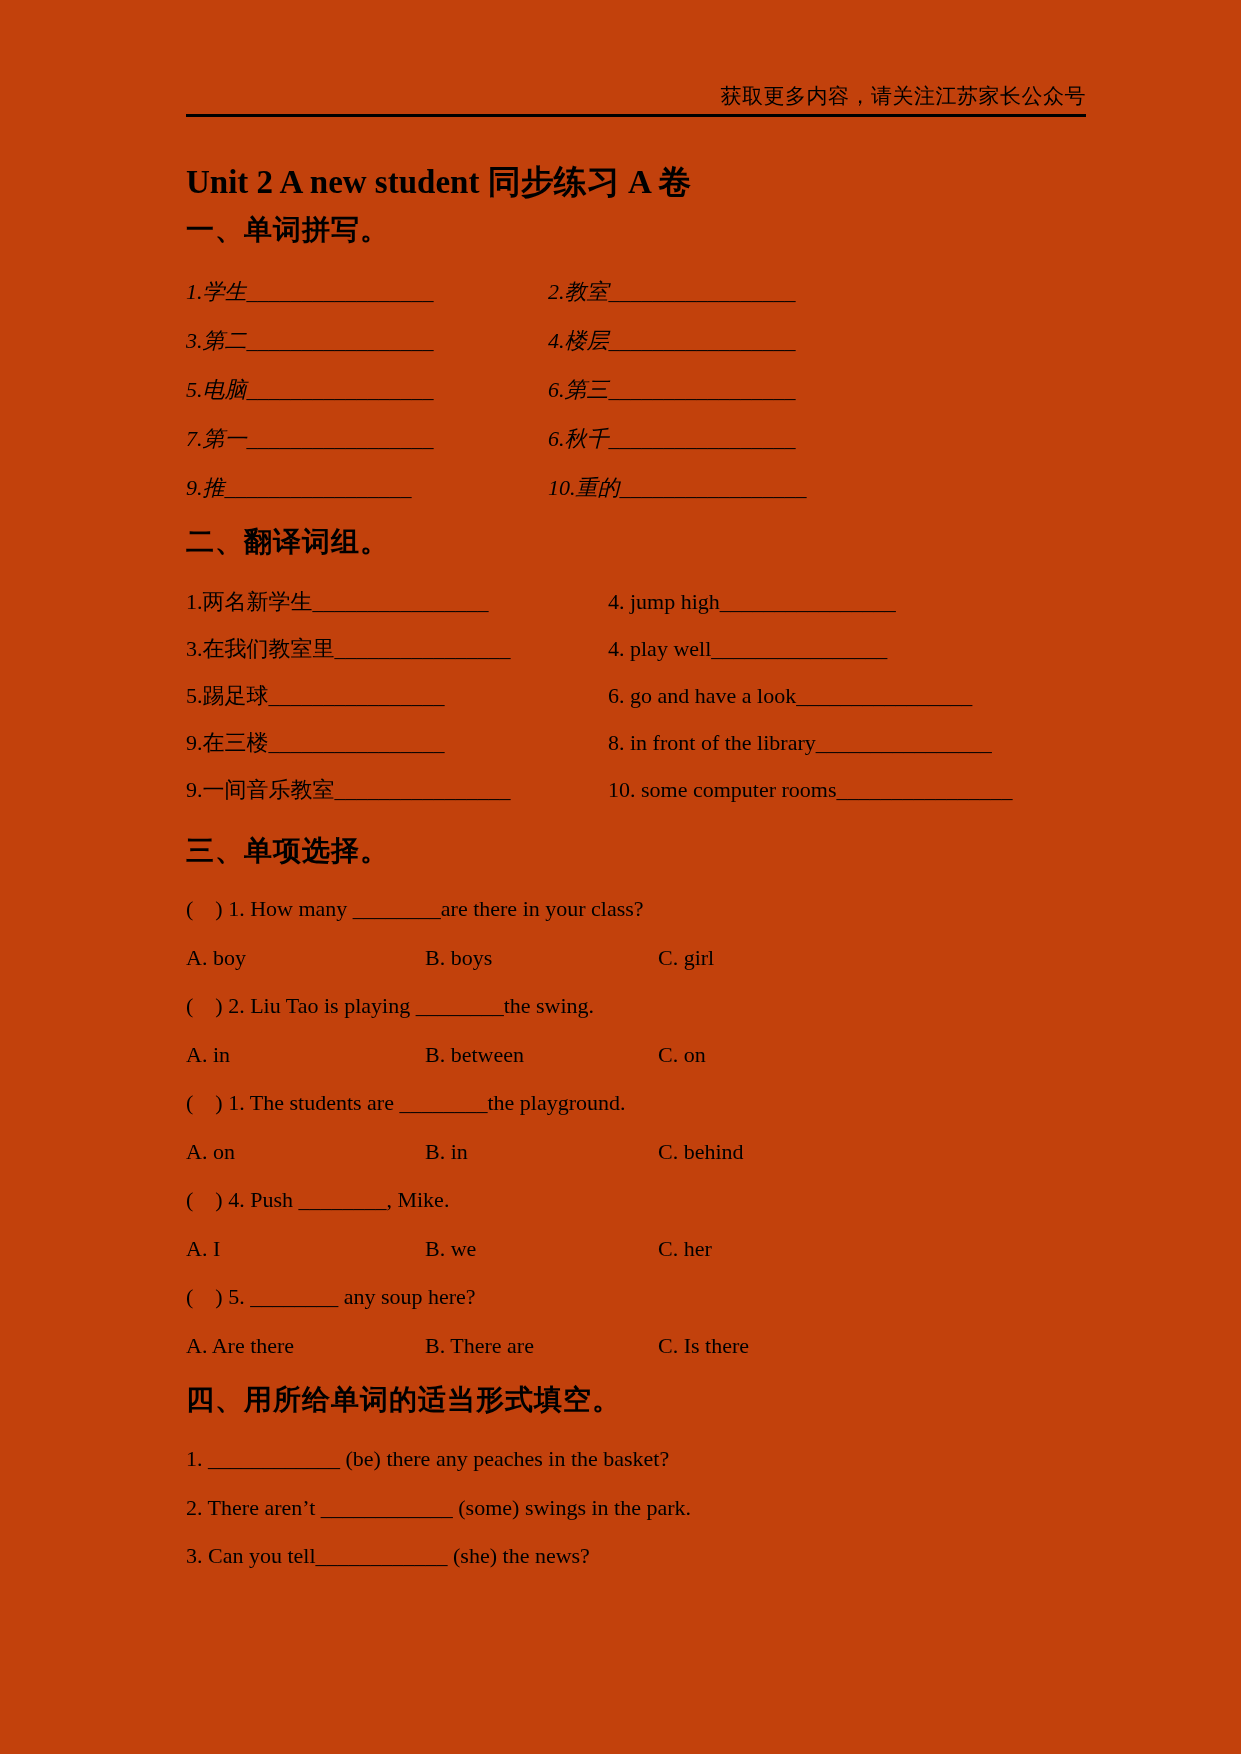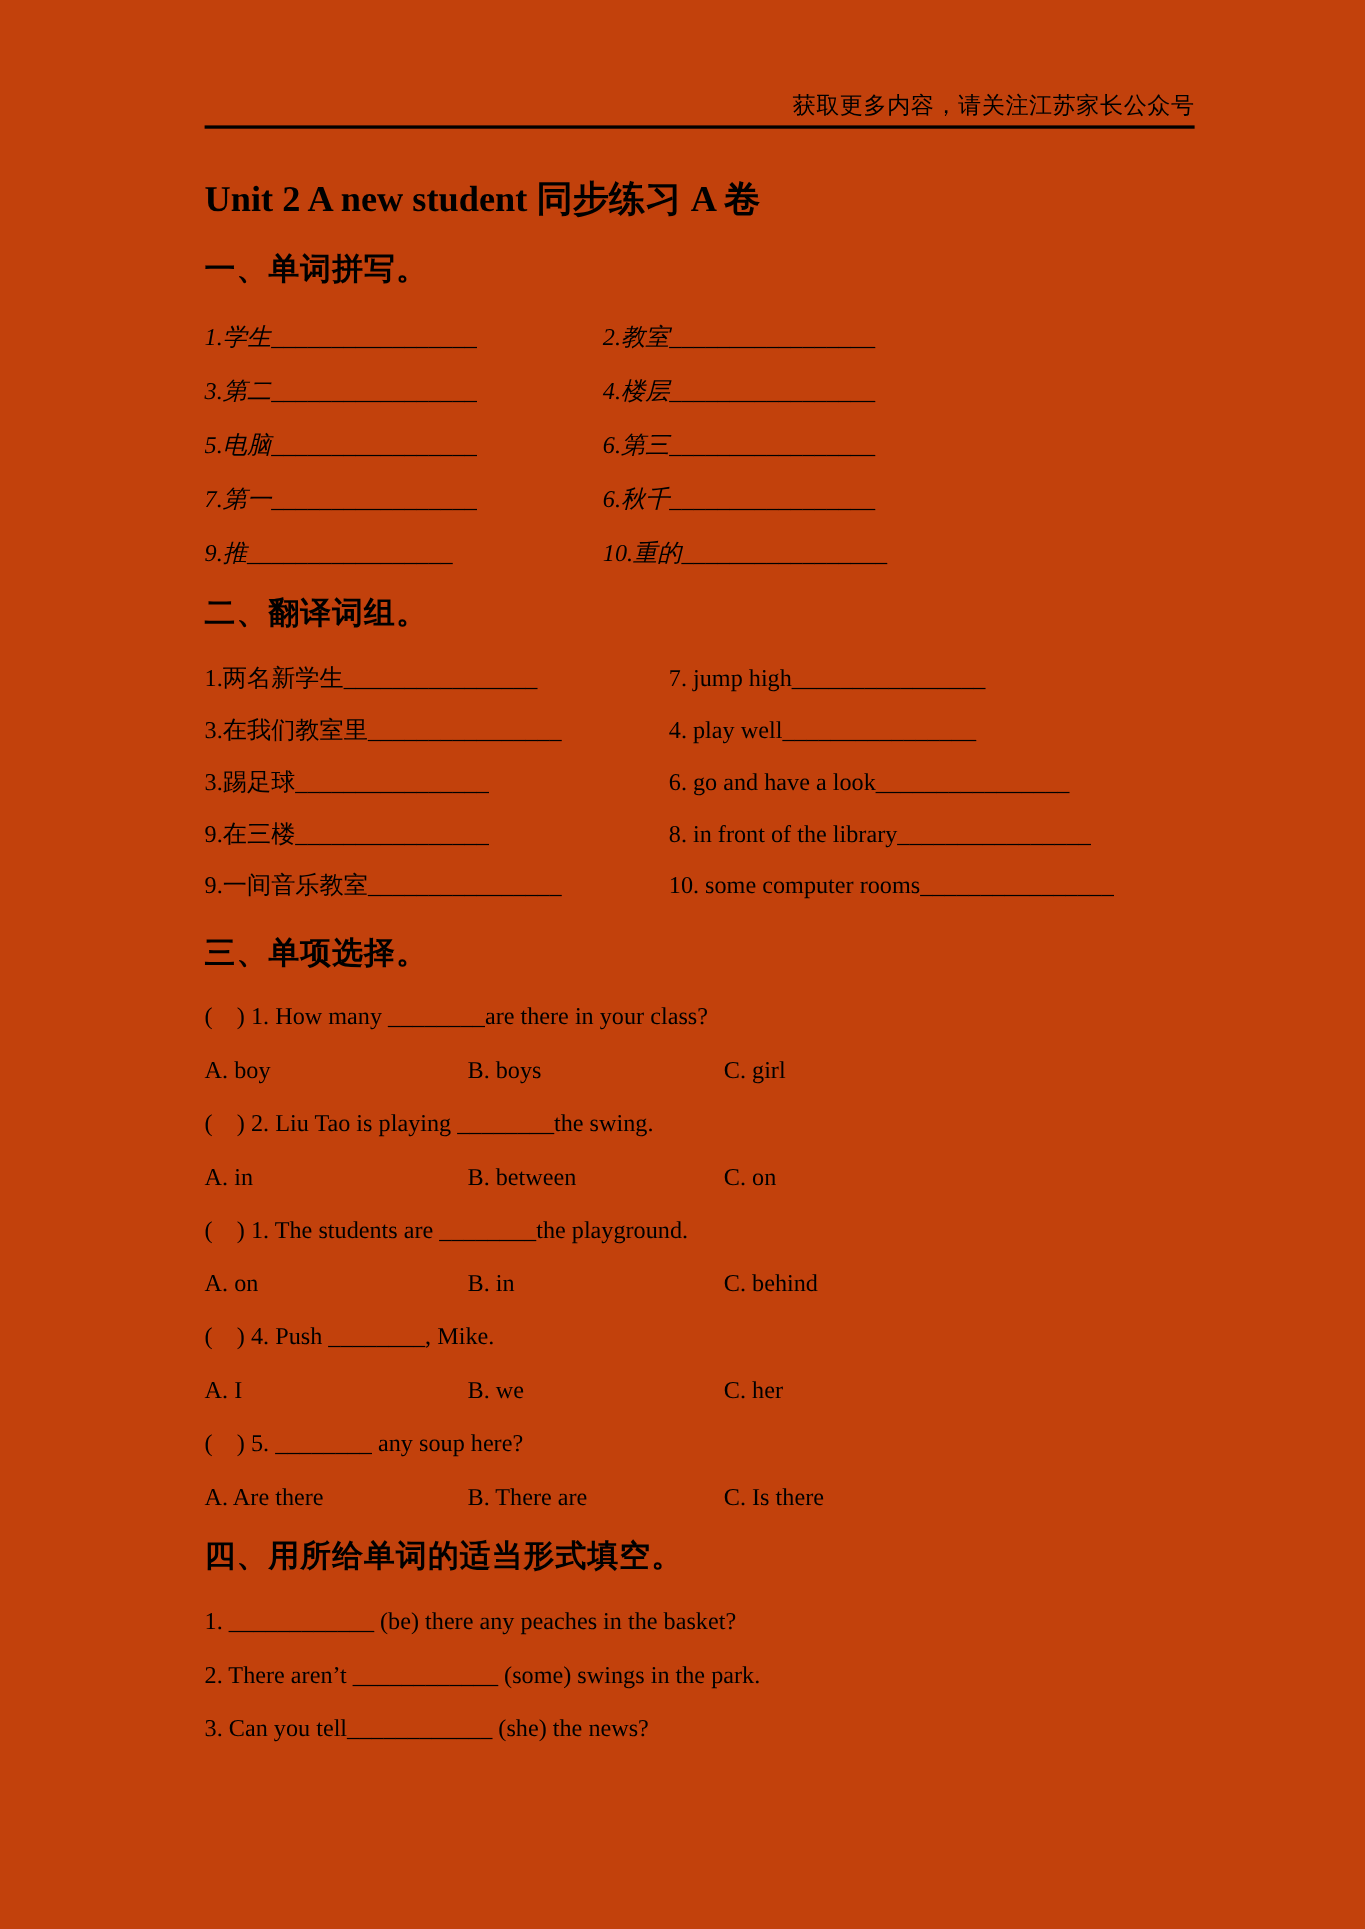--- a/index.html
+++ b/index.html
@@ -35,21 +35,21 @@
     font-family:"Liberation Serif", serif;
   }
   .sec-heading{
     margin:0;
     font-family:"Liberation Sans", sans-serif;
     font-weight:bold;
     font-size:28px;
     line-height:38px;
     letter-spacing:1px;
   }
-  .mt-s1h{margin-top:23px;}
+  .mt-s1h{margin-top:8px;}
   .mt-s2h{margin-top:11px;}
   .mt-s3h{margin-top:19px;}
   .mt-s4h{margin-top:11px;}
   .pair-grid{display:block;}
   .s1{margin-top:18px;font-style:italic;}
   .s1 .row{display:grid;grid-template-columns:362px 1fr;height:49px;align-items:center;}
   .s2{margin-top:17px;}
   .s2 .row{display:grid;grid-template-columns:422px 1fr;height:47px;align-items:center;}
   .cell{white-space:pre-wrap;}
   .mc{margin-top:15px;}
@@ -90,28 +90,28 @@
     <div class="row">
       <span class="cell">9.推_________________</span>
       <span class="cell">10.重的_________________</span>
     </div>
   </div>
 
   <h2 class="sec-heading mt-s2h">二、翻译词组。</h2>
   <div class="pair-grid s2">
     <div class="row">
       <span class="cell">1.两名新学生________________</span>
-      <span class="cell">7. jump high________________</span>
+      <span class="cell">4. jump high________________</span>
     </div>
     <div class="row">
       <span class="cell">3.在我们教室里________________</span>
       <span class="cell">4. play well________________</span>
     </div>
     <div class="row">
-      <span class="cell">3.踢足球________________</span>
+      <span class="cell">5.踢足球________________</span>
       <span class="cell">6. go and have a look________________</span>
     </div>
     <div class="row">
       <span class="cell">9.在三楼________________</span>
       <span class="cell">8. in front of the library________________</span>
     </div>
     <div class="row">
       <span class="cell">9.一间音乐教室________________</span>
       <span class="cell">10. some computer rooms________________</span>
     </div>

